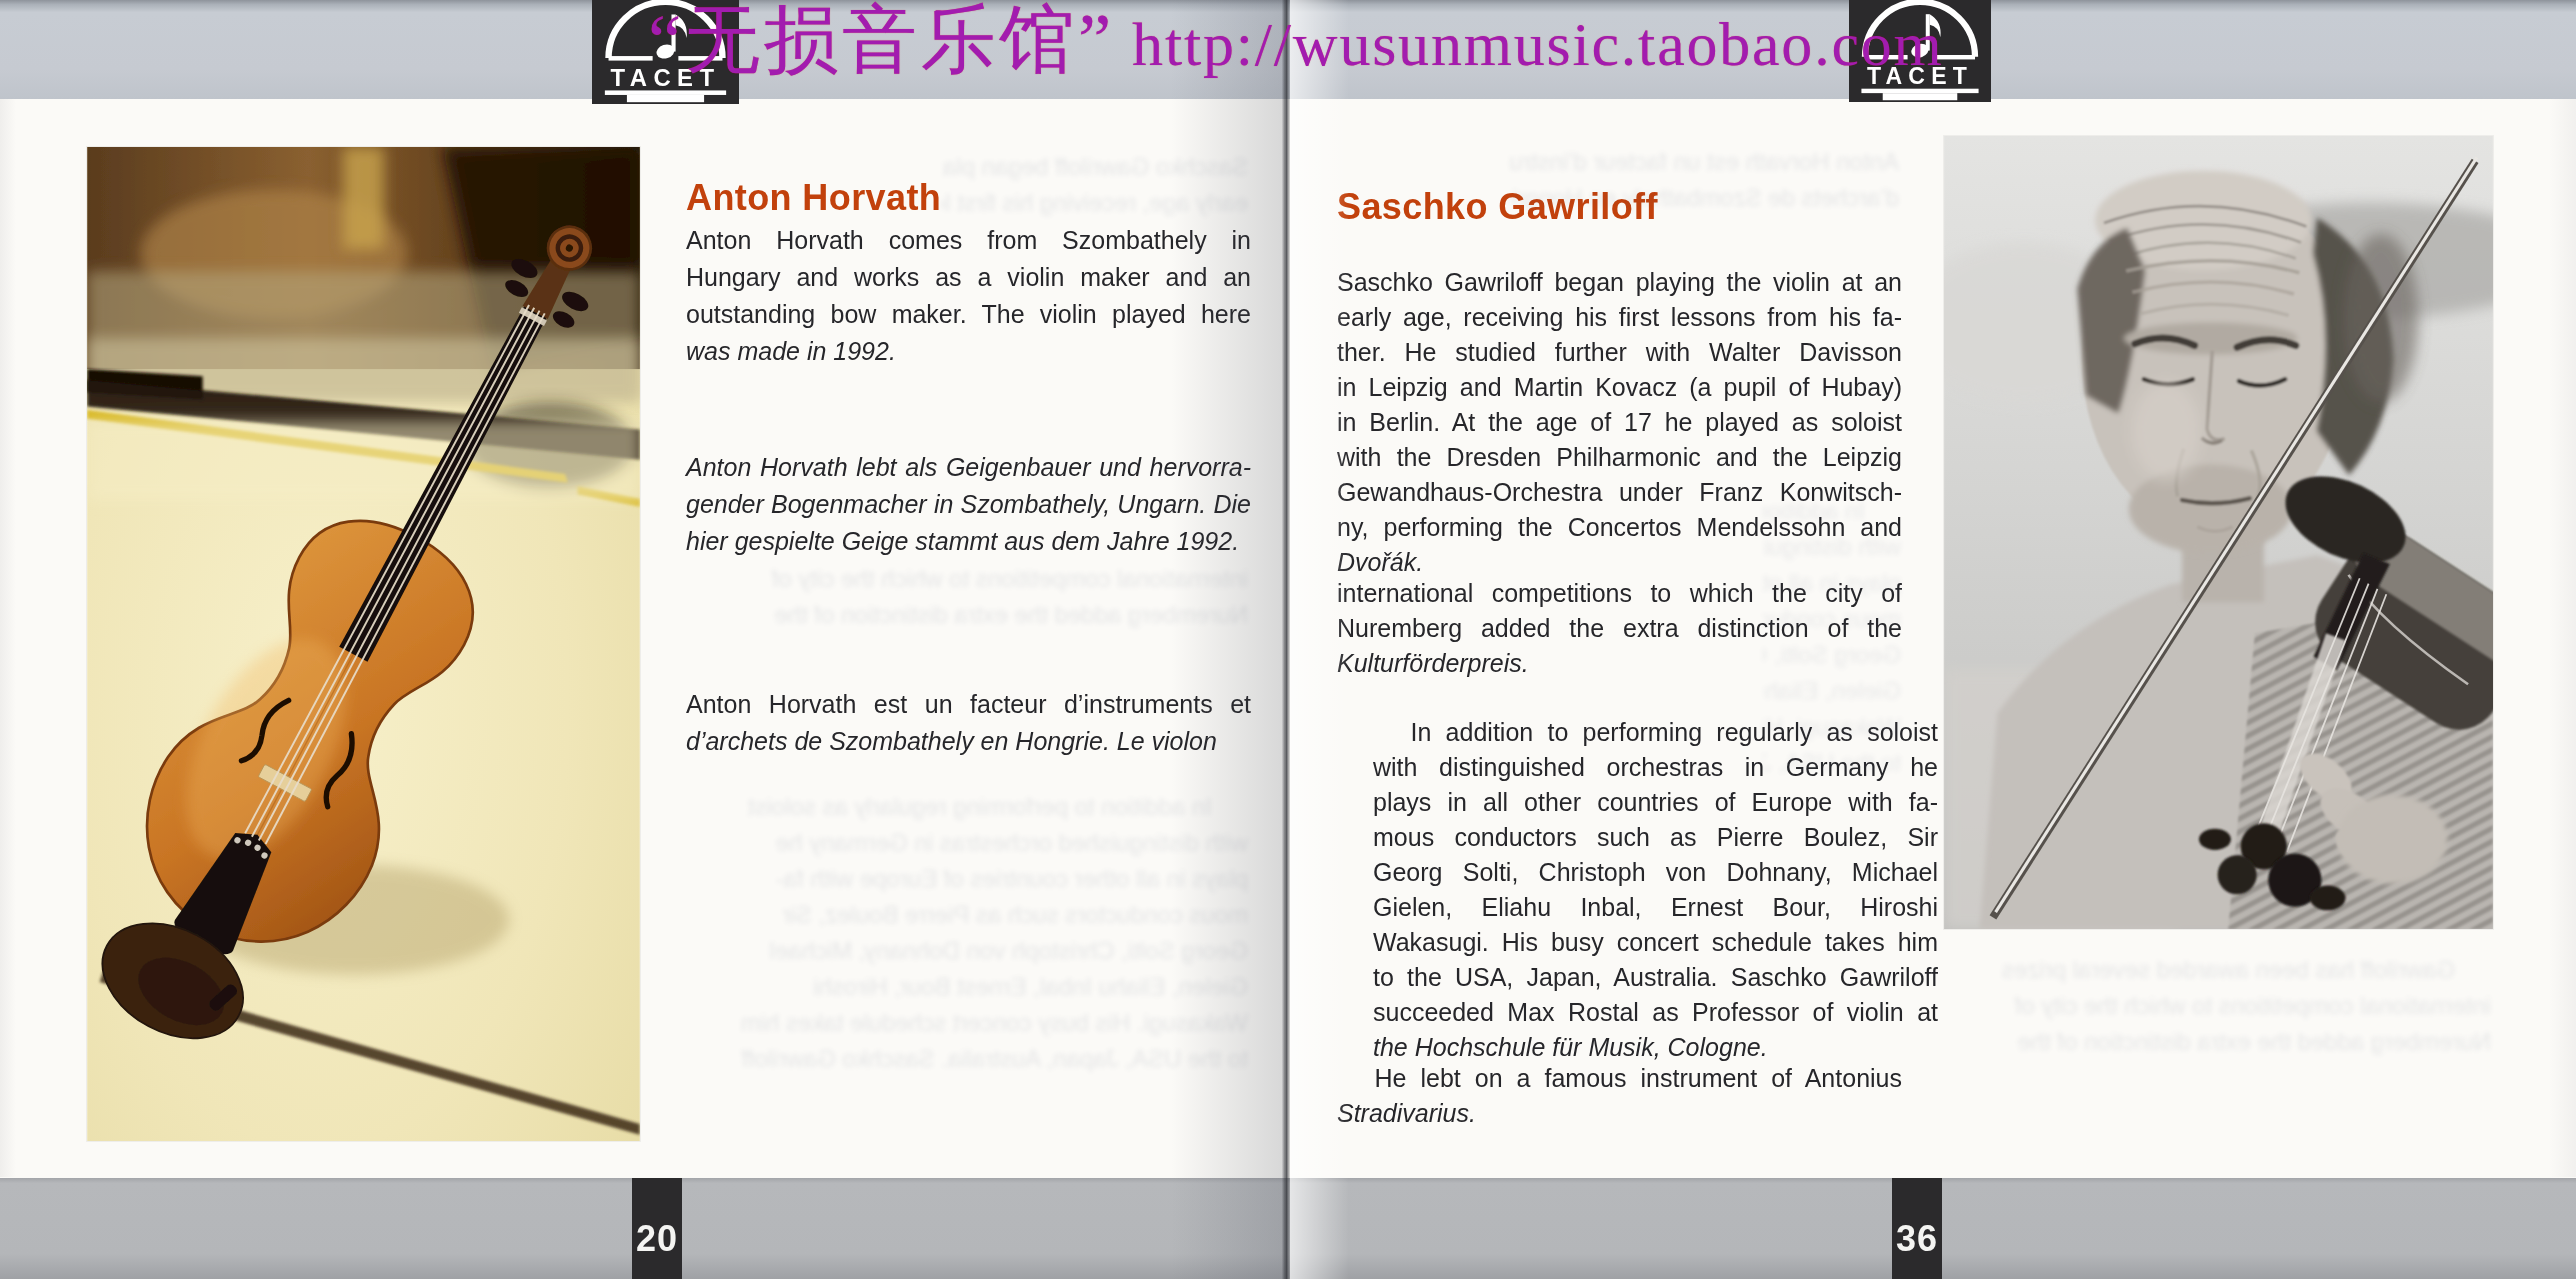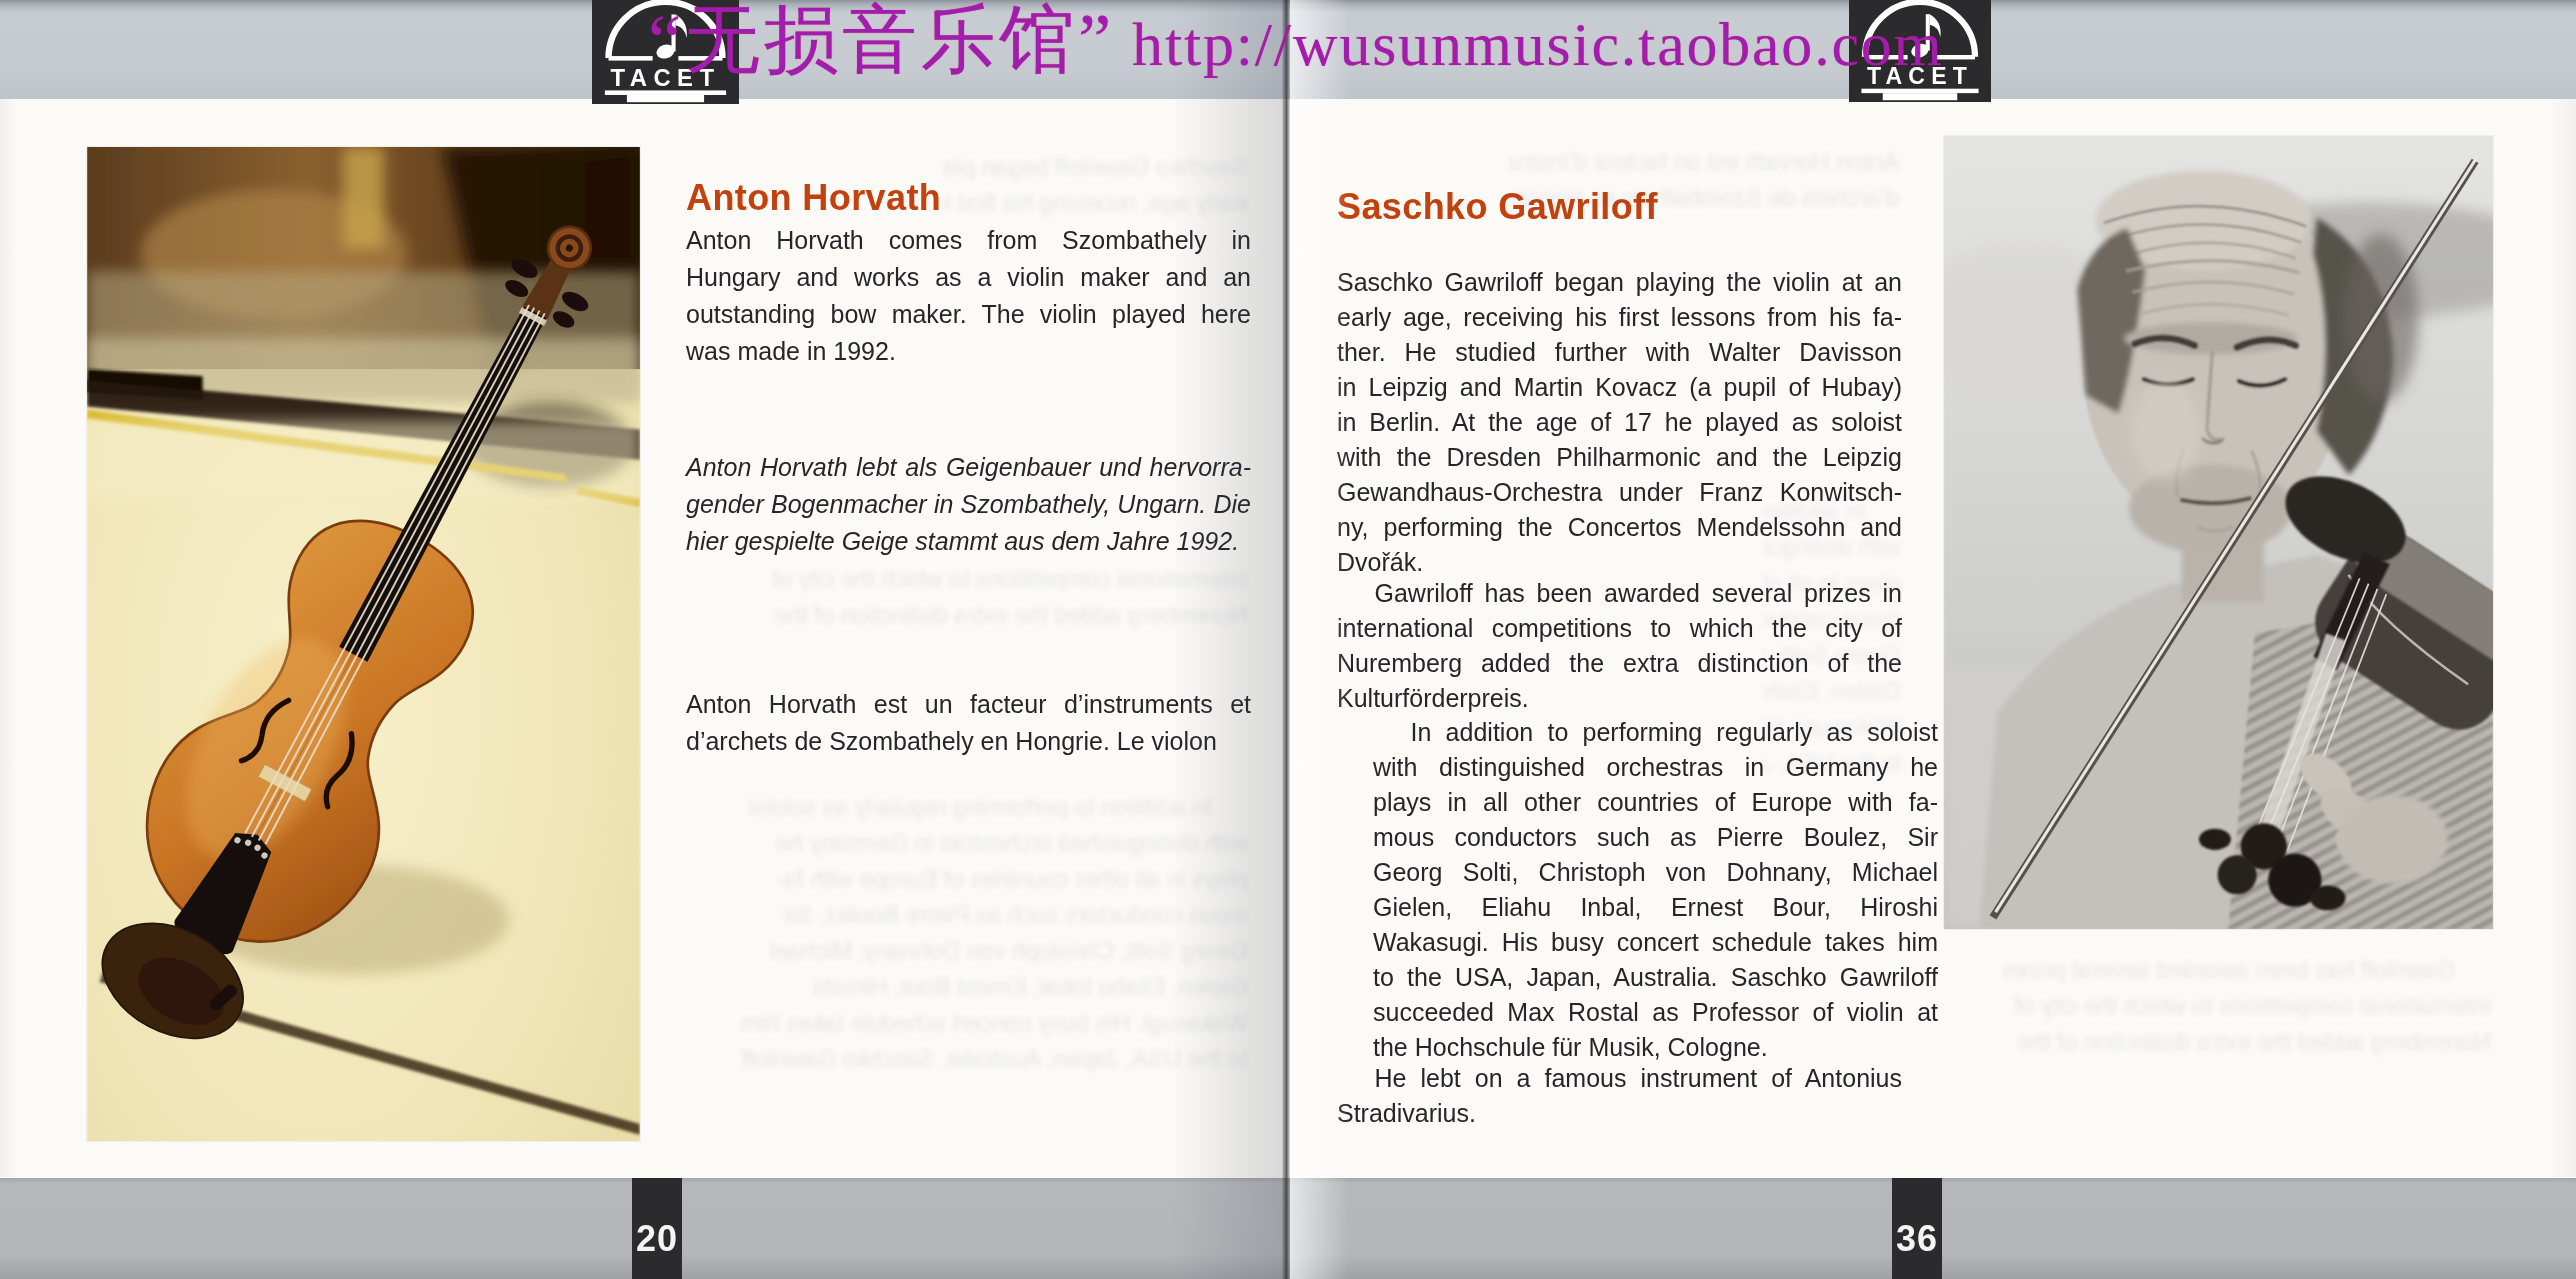--- a/index.html
+++ b/index.html
@@ -45,21 +45,21 @@
   .photo{position:absolute;overflow:hidden;box-shadow:0 0 0 0.9px rgba(60,60,60,.08);}
   .violin-photo{left:87px;top:147px;width:553px;height:994px;}
   .gaw-photo{left:1944px;top:136px;width:549px;height:793px;}
 
   
   .heading{position:absolute;font-size:36px;font-weight:700;letter-spacing:0.4px;color:#c2410c;}
   .h-left{left:686px;top:153px;}
   .h-right{left:1337px;top:162px;}
   .para{position:absolute;width:565px;font-size:25px;color:#26262a;}
   .para .tline{white-space:nowrap;text-align:justify;text-align-last:justify;text-justify:inter-word;}
-  .para .tline:last-child{text-align-last:left;}
+  .para .tline:last-child{text-align-last:left;font-style:italic;}
   .lh-left .tline{line-height:37px;height:37px;}
   .lh-right .tline{line-height:35px;height:35px;}
   .it{font-style:italic;}
   .p-en{left:686px;top:222px;}
   .p-de{left:686px;top:449px;}
   .p-fr{left:686px;top:686px;}
   .p-r1{left:1337px;top:265px;}
   .p-r2{left:1337px;top:576px;}
   .p-r3{left:1337px;top:715px;margin-left:36px;}
   .p-r4{left:1337px;top:1061px;}
@@ -285,21 +285,20 @@
       <div class="tline">early age, receiving his first lessons from his fa-</div>
       <div class="tline">ther. He studied further with Walter Davisson</div>
       <div class="tline">in Leipzig and Martin Kovacz (a pupil of Hubay)</div>
       <div class="tline">in Berlin. At the age of 17 he played as soloist</div>
       <div class="tline">with the Dresden Philharmonic and the Leipzig</div>
       <div class="tline">Gewandhaus-Orchestra under Franz Konwitsch-</div>
       <div class="tline">ny, performing the Concertos Mendelssohn and</div>
       <div class="tline">Dvořák.</div>
     </div>
   <div class="para lh-right p-r2">
-      <div class="tline">  Gawriloff has been awarded several prizes in</div>
       <div class="tline">international competitions to which the city of</div>
       <div class="tline">Nuremberg added the extra distinction of the</div>
       <div class="tline">Kulturförderpreis.</div>
     </div>
   <div class="para lh-right p-r3">
       <div class="tline">  In addition to performing regularly as soloist</div>
       <div class="tline">with distinguished orchestras in Germany he</div>
       <div class="tline">plays in all other countries of Europe with fa-</div>
       <div class="tline">mous conductors such as Pierre Boulez, Sir</div>
       <div class="tline">Georg Solti, Christoph von Dohnany, Michael</div>

